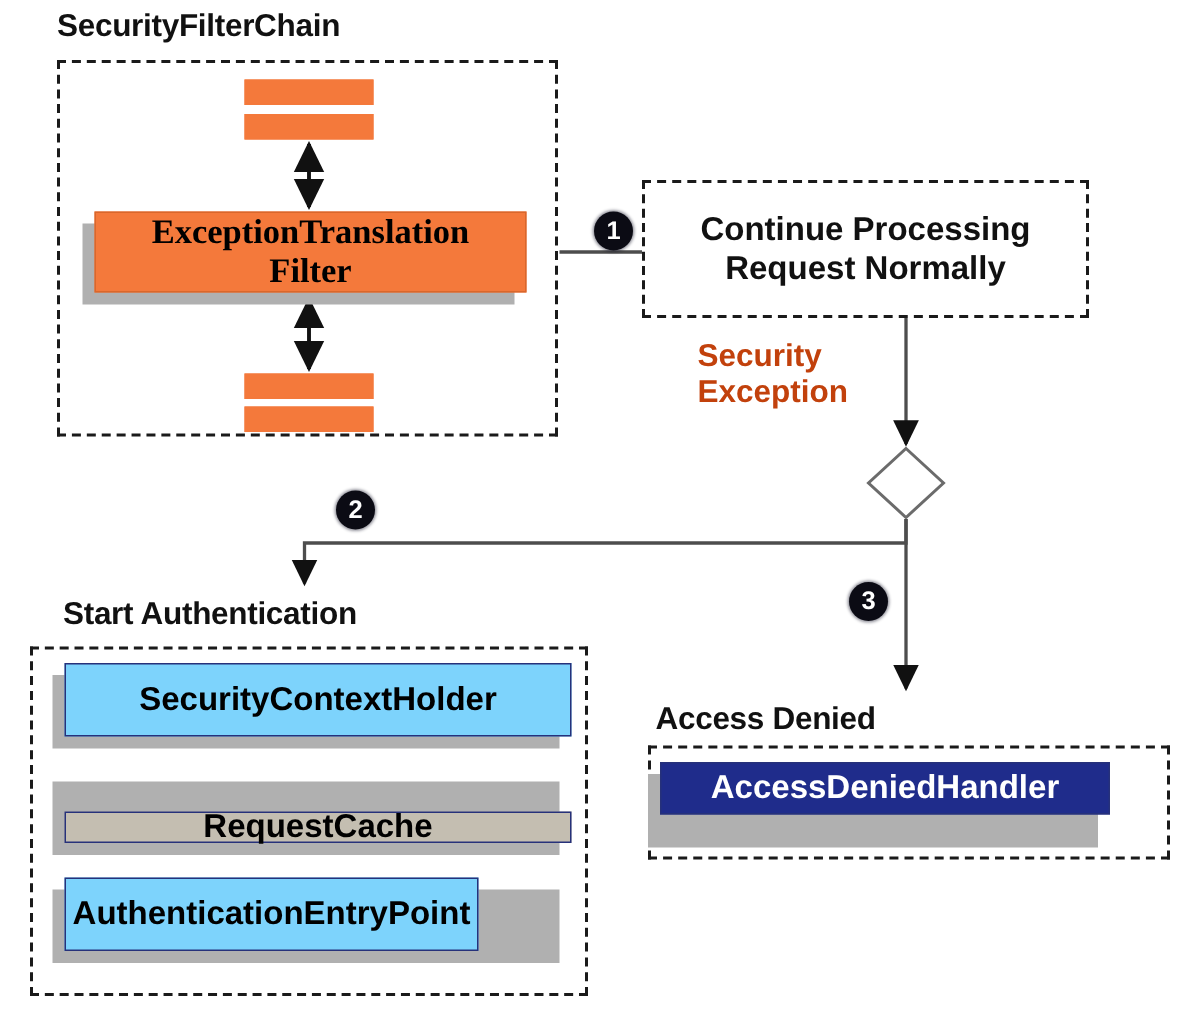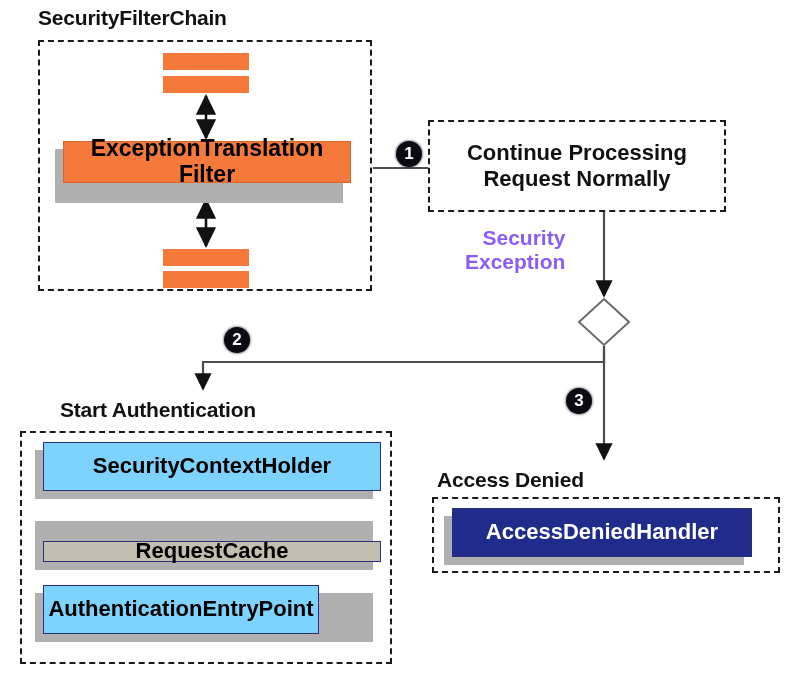--- a/index.html
+++ b/index.html
@@ -136,23 +136,23 @@
     justify-content: center;
     box-shadow: 0 0 2px 1px rgba(20,20,40,0.45);
     z-index: 5;
   }
 
   
   .edge-label {
     position: absolute;
     font-size: 21px;
     font-weight: bold;
-    color: #8b5cf6;
+    color: #c2410c;
     line-height: 1.12;
-    text-align: right;
+    text-align: left;
     white-space: pre-line;
   }
 </style>
 </head>
 <body>
 
 <div id="canvas">
 
   <svg id="connectors" viewBox="0 0 797 683">
     <defs>
@@ -182,21 +182,21 @@
   <div class="group-title" style="left:38px; top:6px;">SecurityFilterChain</div>
   <div class="group-box" style="left:38px; top:40px; width:334px; height:251px;"></div>
 
   <div class="node" style="left:163px; top:53px; width:86px; height:17px;">
     <div class="node-face orange-face"></div>
   </div>
   <div class="node" style="left:163px; top:76px; width:86px; height:17px;">
     <div class="node-face orange-face"></div>
   </div>
 
-  <div class="node" style="left:63px; top:141px; width:288px; height:42px;">
+  <div class="node" style="left:63px; top:141px; width:288px; height:54px;font-family:Liberation Serif, serif;">
     <div class="shadow" style="left:-8px; top:8px; width:288px; height:54px;"></div>
     <div class="node-face orange-main-face" style="white-space: pre-line;">ExceptionTranslation
 Filter</div>
   </div>
 
   <div class="node" style="left:163px; top:249px; width:86px; height:17px;">
     <div class="node-face orange-face"></div>
   </div>
   <div class="node" style="left:163px; top:271px; width:86px; height:17px;">
     <div class="node-face orange-face"></div>
@@ -205,39 +205,39 @@
   <div class="plain-dashed" style="left:428px; top:120px; width:298px; height:92px; white-space: pre-line;">Continue Processing
 Request Normally</div>
 
   <div class="edge-label" style="left:465px; top:226px;">Security
 Exception</div>
 
   <div class="step-badge" style="left:396px; top:141px;">1</div>
   <div class="step-badge" style="left:224px; top:327px;">2</div>
   <div class="step-badge" style="left:566px; top:388px;">3</div>
 
-  <div class="group-title" style="left:60px; top:398px;">Start Authentication</div>
+  <div class="group-title" style="left:42px; top:398px;">Start Authentication</div>
   <div class="group-box" style="left:20px; top:431px; width:372px; height:233px;"></div>
 
   <div class="node" style="left:43px; top:442px; width:338px; height:49px;">
     <div class="shadow" style="left:-8px; top:8px; width:338px; height:49px;"></div>
     <div class="node-face blue-face">SecurityContextHolder</div>
   </div>
 
   <div class="node" style="left:43px; top:513px; width:338px; height:49px;">
     <div class="shadow" style="left:-8px; top:8px; width:338px; height:49px;"></div>
     <div class="node-face tan-face">RequestCache</div>
   </div>
 
   <div class="node" style="left:43px; top:585px; width:276px; height:49px;">
     <div class="shadow" style="left:-8px; top:8px; width:338px; height:49px;"></div>
     <div class="node-face blue-face">AuthenticationEntryPoint</div>
   </div>
 
   <div class="group-title" style="left:437px; top:468px;">Access Denied</div>
   <div class="group-box" style="left:432px; top:497px; width:348px; height:76px;"></div>
 
-  <div class="node" style="left:452px; top:508px; width:300px; height:49px;">
+  <div class="node" style="left:440px; top:508px; width:300px; height:35px;">
     <div class="shadow" style="left:-8px; top:8px; width:300px; height:49px;"></div>
     <div class="node-face navy-face">AccessDeniedHandler</div>
   </div>
 
 </div>
 
 </body></html>

